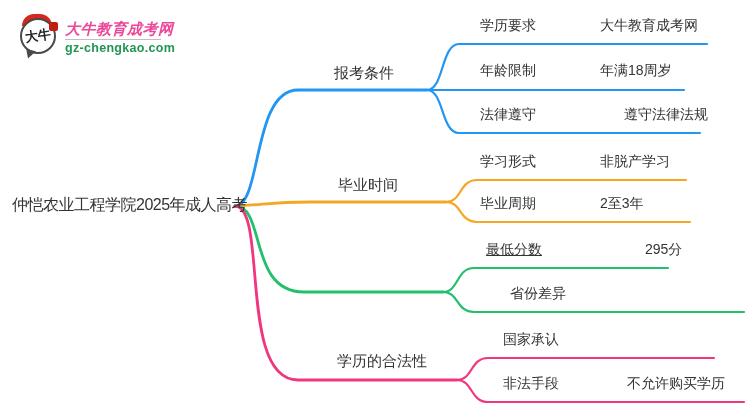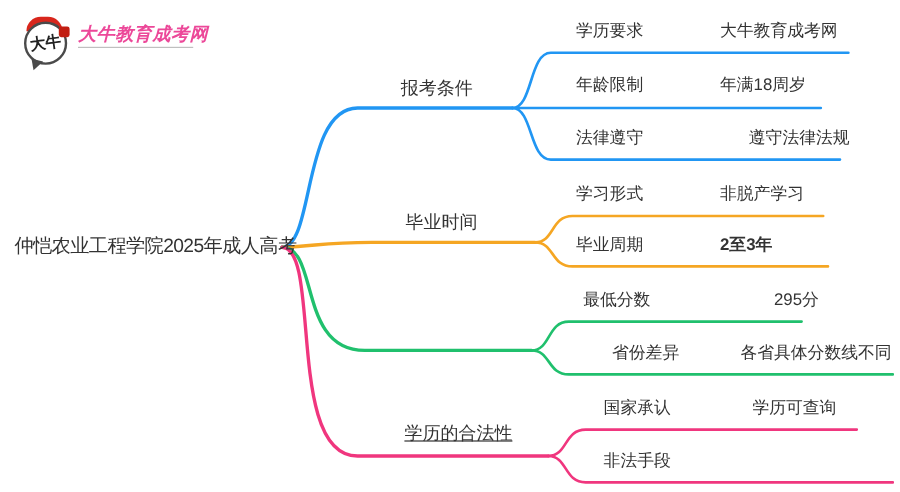--- a/index.html
+++ b/index.html
@@ -74,43 +74,43 @@
       <div class="red-cap"></div>
       <div class="bubble">
         <span class="bubble-text">大牛</span>
       </div>
       <div class="seal"></div>
       <div class="tail"></div>
     </div>
     <div class="logo-textcol">
       <div class="logo-title">大牛教育成考网</div>
       <div class="logo-divider"></div>
+      <div class="logo-sub">gz-chengkao.com</div>
     </div>
   </div>
 
   <div class="node root" style="left:12px;top:195px;">仲恺农业工程学院2025年成人高考</div>
 
   <div class="node blabel" style="left:334px;top:64px;text-align:right;">报考条件</div>
   <div class="node blabel" style="left:338px;top:176px;text-align:center;">毕业时间</div>
-  <div class="node blabel" style="left:337px;top:352px;text-decoration:underline;">学历的合法性</div>
+  <div class="node blabel" style="left:337px;top:352px;">学历的合法性</div>
 
   <div class="node clabel" style="left:480px;top:17px;">学历要求</div>
   <div class="node cvalue" style="left:600px;top:17px;">大牛教育成考网</div>
   <div class="node clabel" style="left:480px;top:62px;">年龄限制</div>
   <div class="node cvalue" style="left:600px;top:62px;">年满18周岁</div>
   <div class="node clabel" style="left:480px;top:106px;">法律遵守</div>
   <div class="node cvalue" style="left:624px;top:106px;">遵守法律法规</div>
 
   <div class="node clabel" style="left:480px;top:153px;">学习形式</div>
   <div class="node cvalue" style="left:600px;top:153px;">非脱产学习</div>
   <div class="node clabel" style="left:480px;top:195px;">毕业周期</div>
-  <div class="node cvalue" style="left:600px;top:195px;font-weight:bold;">2至3年</div>
+  <div class="node cvalue" style="left:600px;top:195px;">2至3年</div>
 
-  <div class="node clabel" style="left:486px;top:241px;">最低分数</div>
+  <div class="node clabel" style="left:486px;top:241px;text-decoration:underline;">最低分数</div>
   <div class="node cvalue" style="left:617px;top:241px;margin-left:28px;">295分</div>
   <div class="node clabel" style="left:510px;top:285px;">省份差异</div>
-  <div class="node cvalue" style="left:617px;top:285px;">各省具体分数线不同</div>
 
   <div class="node clabel" style="left:503px;top:331px;">国家承认</div>
-  <div class="node cvalue" style="left:627px;top:331px;">学历可查询</div>
   <div class="node clabel" style="left:503px;top:375px;">非法手段</div>
+  <div class="node cvalue" style="left:627px;top:375px;">不允许购买学历</div>
 
 </div>
 
 </body></html>

